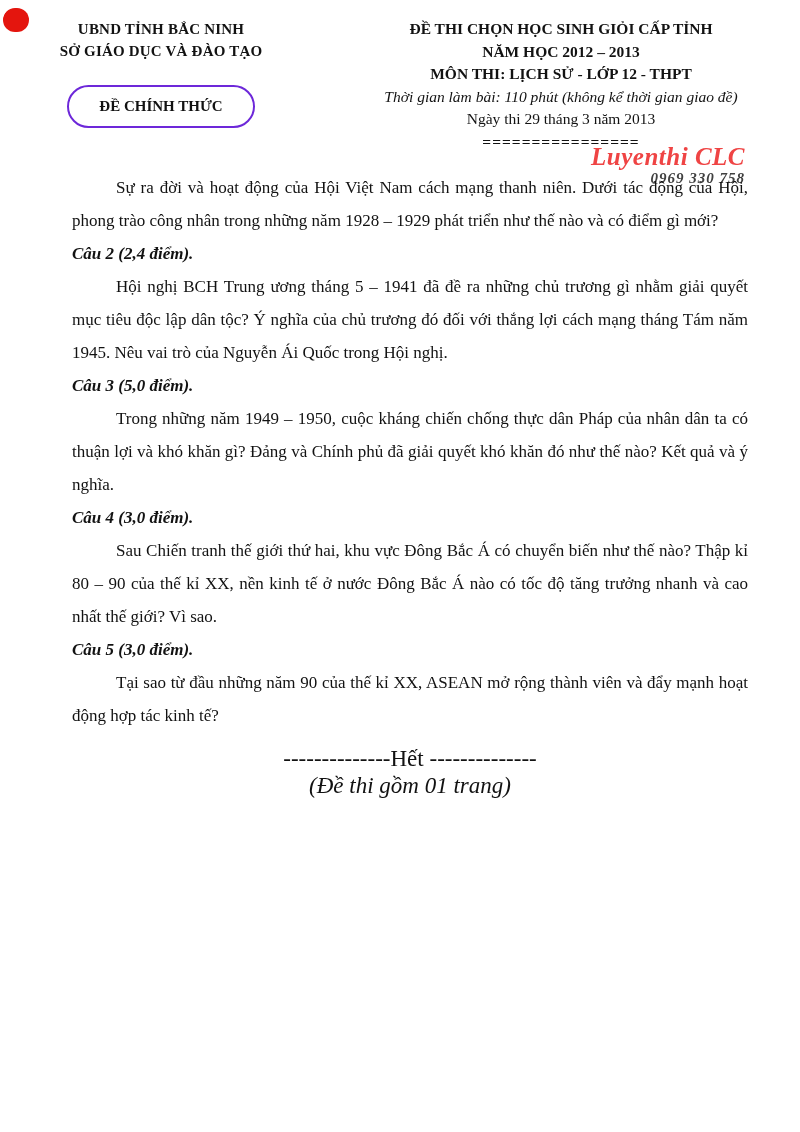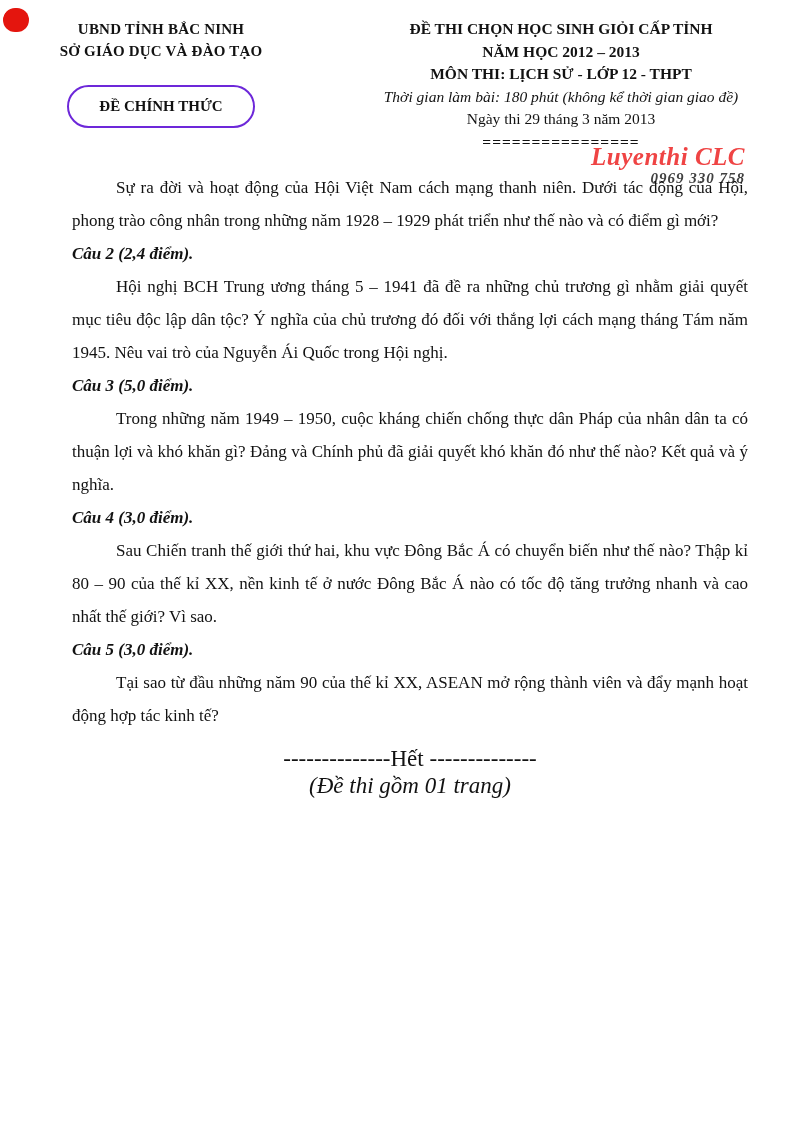--- a/index.html
+++ b/index.html
@@ -130,21 +130,21 @@
   <div class="header">
     <div class="header-left">
       <div class="org-line">UBND TỈNH BẮC NINH</div>
       <div class="org-line">SỞ GIÁO DỤC VÀ ĐÀO TẠO</div>
       <div class="stamp-box">ĐỀ CHÍNH THỨC</div>
     </div>
     <div class="header-right">
       <div class="title-line">ĐỀ THI CHỌN HỌC SINH GIỎI CẤP TỈNH</div>
       <div class="title-line">NĂM HỌC 2012 – 2013</div>
       <div class="title-line">MÔN THI: LỊCH SỬ - LỚP 12 - THPT</div>
-      <div class="time-line">Thời gian làm bài: 180 phút (không kể thời gian giao đề)</div>
+      <div class="time-line">Thời gian làm bài: 110 phút (không kể thời gian giao đề)</div>
       <div class="date-line">Ngày thi 29 tháng 3 năm 2013</div>
       <div class="separator-line">================</div>
     </div>
   </div>
 
   <div class="watermark">
     <div class="wm-brand" style="color: #ef4444;">Luyenthi CLC</div>
     <div class="wm-phone" style="color: #404040;">0969 330 758</div>
   </div>
 

